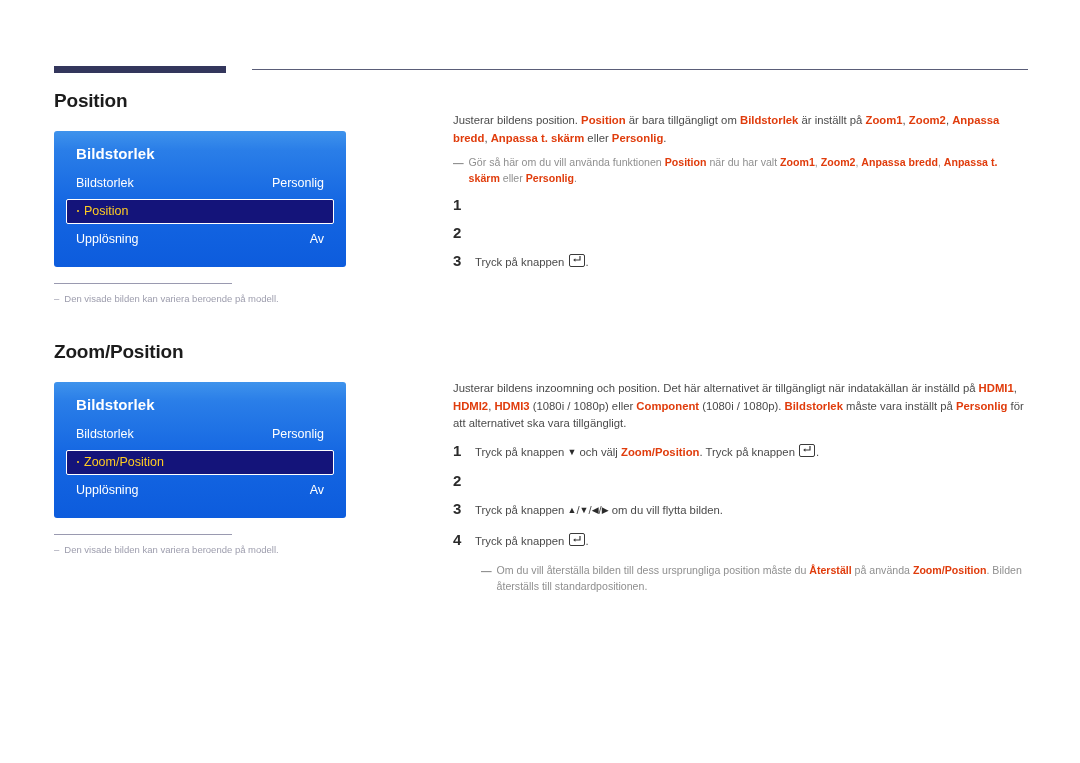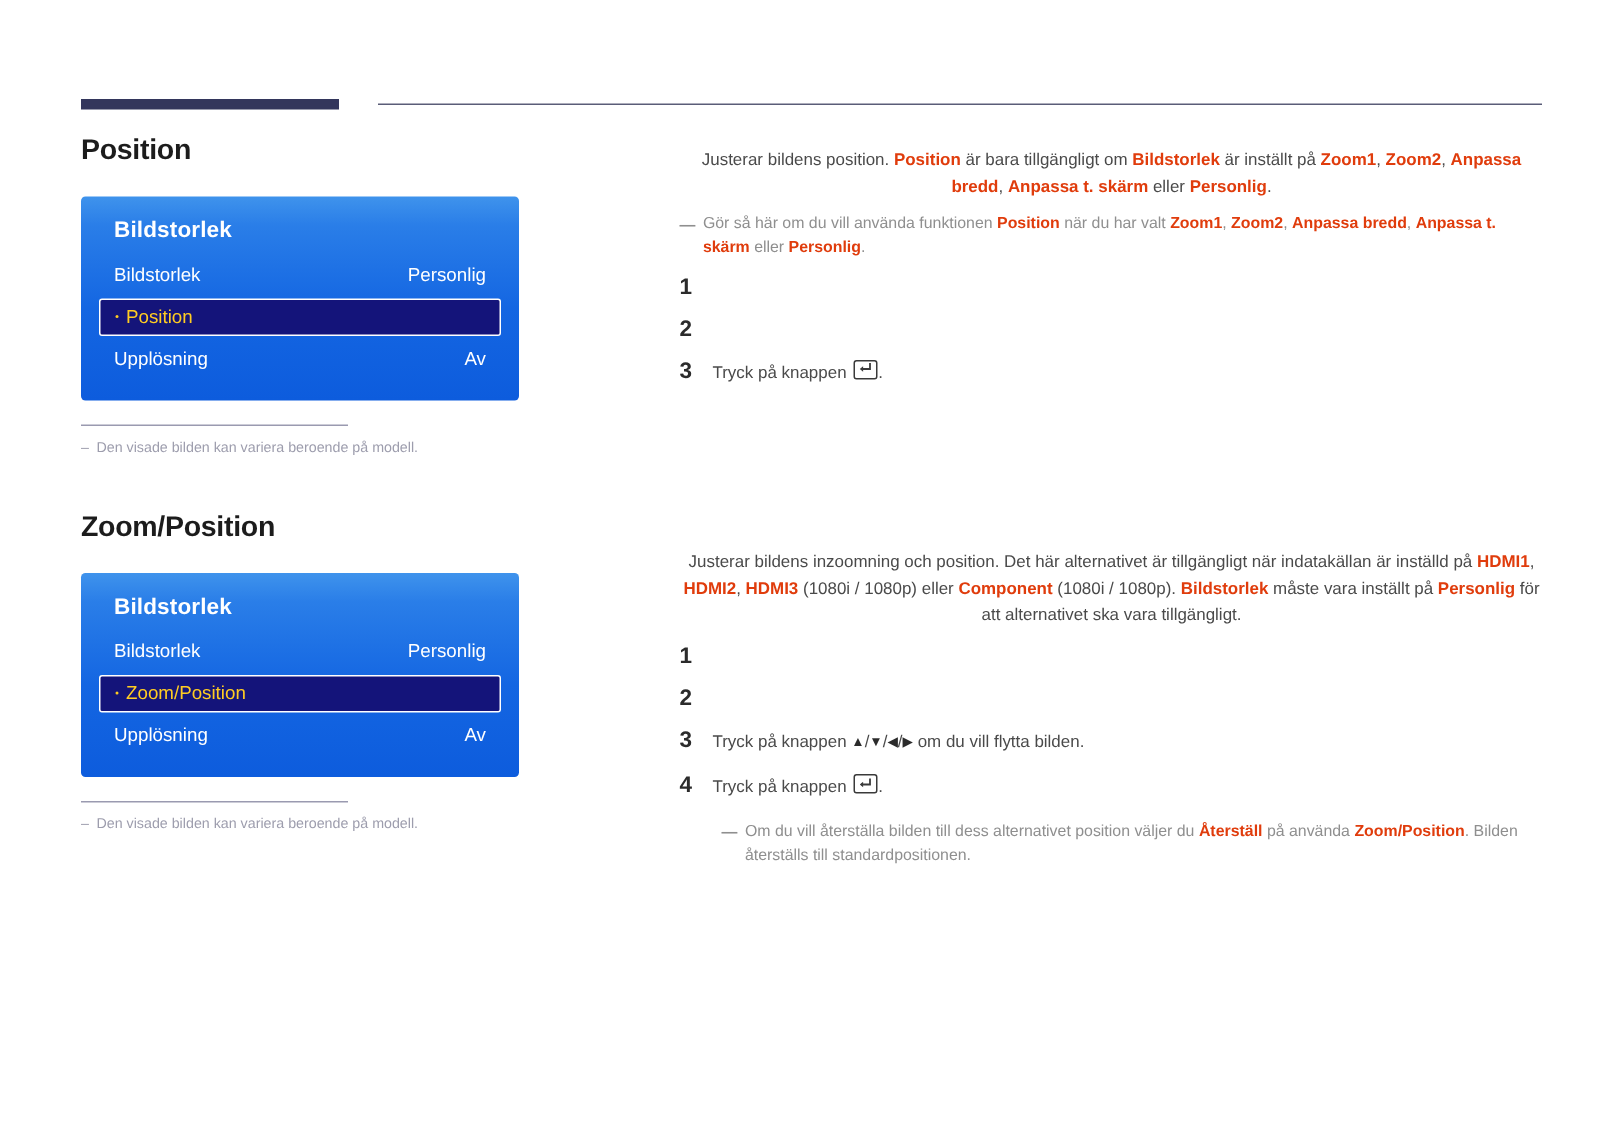--- a/index.html
+++ b/index.html
@@ -127,21 +127,21 @@
     position: absolute;
     left: 453px;
     width: 576px;
     font-size: 11.3px;
     line-height: 1.55;
     color: #4a4a4a;
   }
   .rc-top { top: 96px; }
   .rc-bottom { top: 364px; }
 
-  .para { margin: 3px 0 2px 0; text-align: center; }
+  .para { margin: 16px 0 2px 0; }
   .accent { color: #e03c0c; font-weight: bold; }
 
   .subnote {
     display: flex;
     gap: 6px;
     margin-top: 8px;
     color: #8f8f8f;
     font-size: 10.6px;
     line-height: 1.5;
   }
@@ -280,33 +280,37 @@
             </svg></span><span>.</span></span>
     </div>
   </div>
 </div>
 
 <div class="right-col rc-bottom">
   <p class="para"><span>Justerar bildens inzoomning och position. Det här alternativet är tillgängligt när indatakällan är inställd på </span><span class="accent">HDMI1</span><span>, </span><span class="accent">HDMI2</span><span>, </span><span class="accent">HDMI3</span><span> (1080i / 1080p) eller </span><span class="accent">Component</span><span> (1080i / 1080p). </span><span class="accent">Bildstorlek</span><span> måste vara inställt på </span><span class="accent">Personlig</span><span> för att alternativet ska vara tillgängligt.</span></p>
   <div class="steps">
     <div class="step">
       <span class="step-num">1</span>
+      <span class="step-text"><span>Tryck på knappen </span><span class="glyph">▼</span><span> och välj </span><span class="accent">Zoom/Position</span><span>. Tryck på knappen </span><span class="enter-key"><svg width="11" height="9" viewBox="0 0 11 9">
+              <path d="M9 1 V5 H3" stroke="#3a3a3a" stroke-width="1.2" fill="none"></path>
+              <path d="M4.4 3.2 L2.2 5 L4.4 6.8 Z" fill="#3a3a3a"></path>
+            </svg></span><span>.</span></span>
     </div>
     <div class="step">
       <span class="step-num">2</span>
     </div>
     <div class="step">
       <span class="step-num">3</span>
       <span class="step-text"><span>Tryck på knappen </span><span class="glyph">▲</span><span>/</span><span class="glyph">▼</span><span>/</span><span class="glyph">◀</span><span>/</span><span class="glyph">▶</span><span> om du vill flytta bilden.</span></span>
     </div>
     <div class="step">
       <span class="step-num">4</span>
       <span class="step-text"><span>Tryck på knappen </span><span class="enter-key"><svg width="11" height="9" viewBox="0 0 11 9">
               <path d="M9 1 V5 H3" stroke="#3a3a3a" stroke-width="1.2" fill="none"></path>
               <path d="M4.4 3.2 L2.2 5 L4.4 6.8 Z" fill="#3a3a3a"></path>
             </svg></span><span>.</span></span>
     </div>
   </div>
   <div class="subnote" style="margin-left:28px;margin-top:4px;">
     <span class="sn-dash">—</span>
-    <span><span>Om du vill återställa bilden till dess alternativet position väljer du </span><span class="accent">Återställ</span><span> på använda </span><span class="accent">Zoom/Position</span><span>. Bilden återställs till standardpositionen.</span></span>
+    <span><span>Om du vill återställa bilden till dess ursprungliga position måste du </span><span class="accent">Återställ</span><span> på använda </span><span class="accent">Zoom/Position</span><span>. Bilden återställs till standardpositionen.</span></span>
   </div>
 </div>
 
 </body></html>

